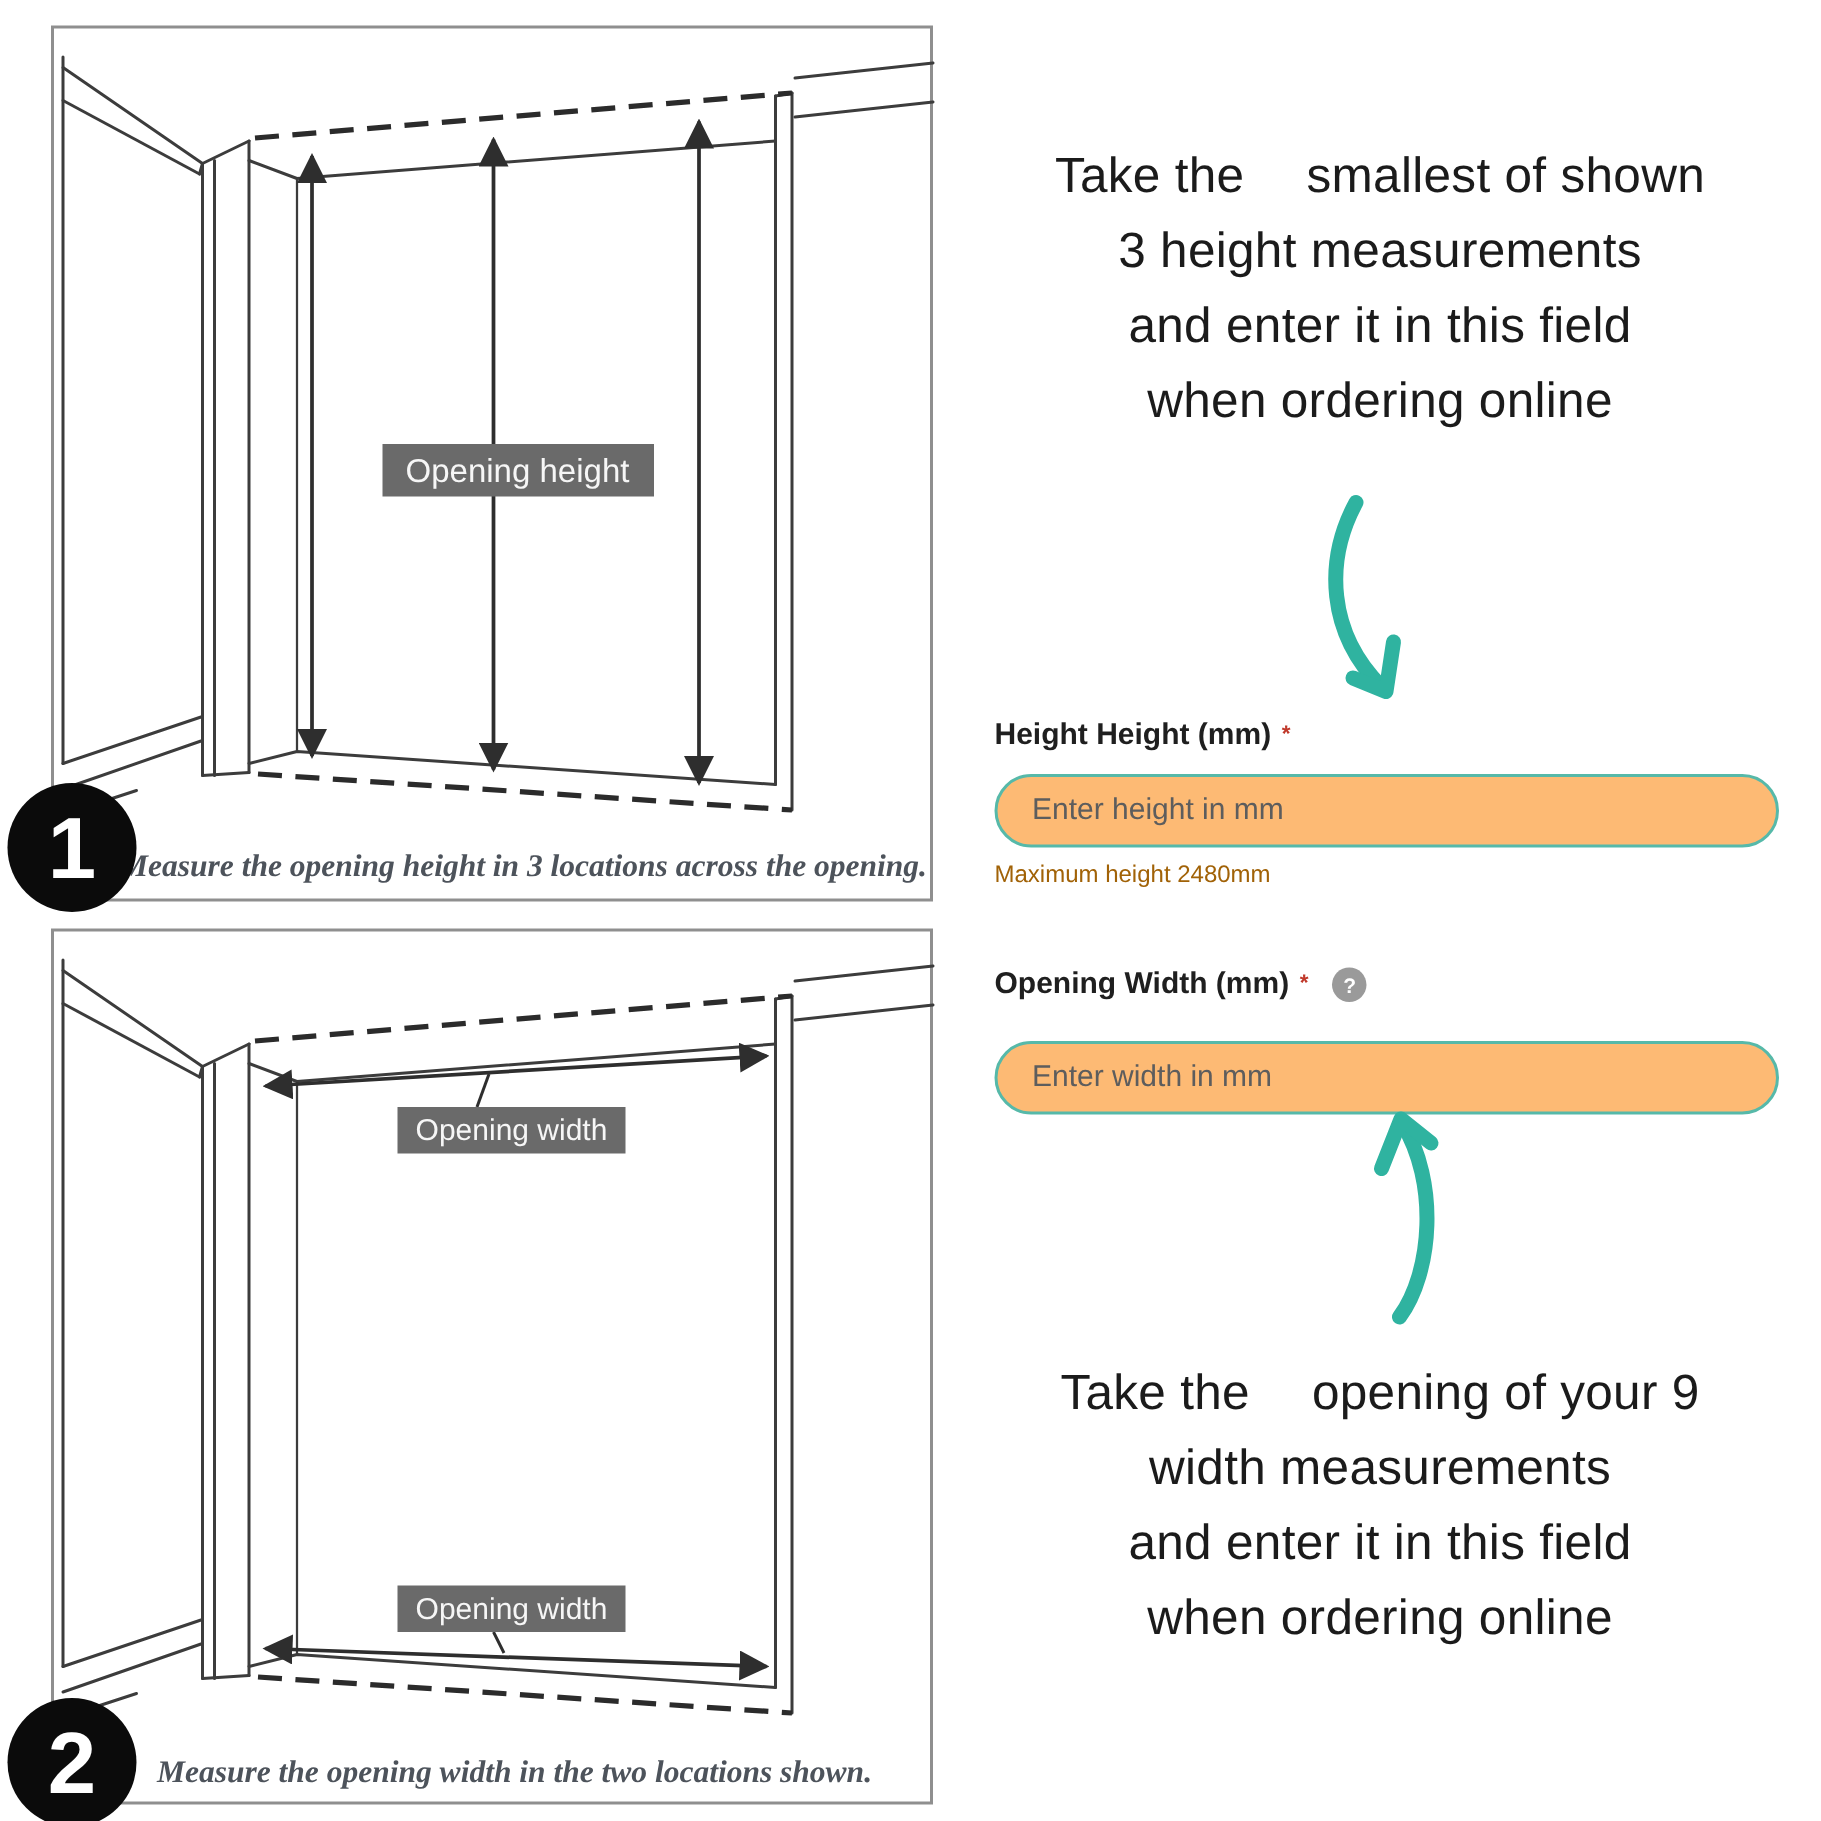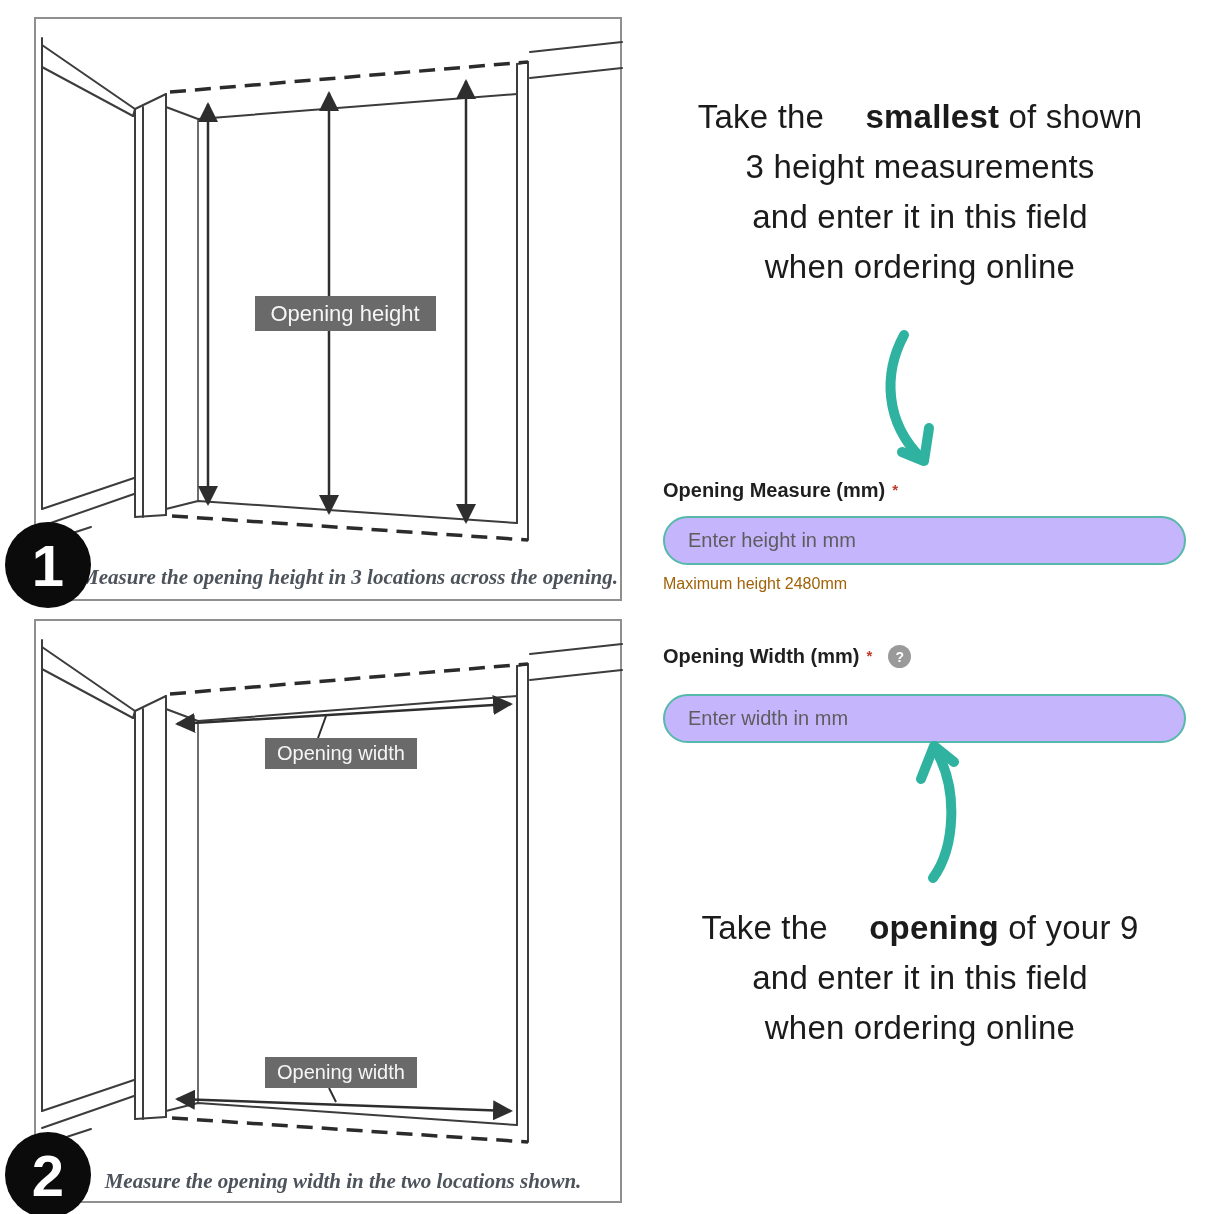--- a/index.html
+++ b/index.html
@@ -17,39 +17,39 @@
     font-size:58px; font-weight:bold; z-index:5;
   }
   .badge.b1 { left:5px; top:522px; }
   .badge.b2 { left:5px; top:1132px; }
   .note {
     position:absolute; left:655px; width:530px; text-align:center;
     font-size:33px; line-height:50px; color:#1b1b1b; letter-spacing:0.2px;
   }
   .note.top { top:92px; }
   .note.bottom { top:903px; }
-  .note b { font-weight:bold;margin-left:32px; }
+  .note b { font-weight:normal;margin-left:32px; }
   .curve-arrow { position:absolute; }
   .curve-arrow.down { left:868px; top:328px; }
   .curve-arrow.up { left:893px; top:733px; }
   .field-label {
     position:absolute; left:663px; font-size:20px; font-weight:bold; color:#1f1f1f;
     display:flex; align-items:center;
   }
   .field-label.h { top:479px; }
   .field-label.w { top:633px;margin-top:12px; }
   .req { color:#c0392b; font-size:15px; margin-left:7px; align-self:flex-start; margin-top:2px; font-weight:bold; }
   .help-icon {
     width:23px; height:23px; border-radius:50%; background:#9a9a9a; color:#ffffff;
     font-size:14px; font-weight:bold; display:inline-flex; align-items:center; justify-content:center;
     margin-left:16px; cursor:pointer;
   }
   .pill-input {
     position:absolute; left:663px; width:523px; height:49px;
-    border:2px solid #56b9a9; border-radius:26px; background:#c4b5fd;
+    border:2px solid #56b9a9; border-radius:26px; background:#fdba74;
     font-family:"Liberation Sans", sans-serif; font-size:20px; color:#3c3c3c;
     padding:0 0 0 23px; outline:none;
   }
   .pill-input.h { top:516px; }
   .pill-input.w { top:694px; }
   .pill-input::placeholder { color:#5d5d5d; opacity:1; }
   .helper { position:absolute; left:663px; top:575px; font-size:16px; color:#a16207; }
   svg text.measure-label { font-family:"Liberation Sans", sans-serif; fill:#f6f6f6; }
   svg text.cap {
     font-family:"Liberation Serif", serif; font-style:italic; font-weight:600;
@@ -168,37 +168,38 @@
     <div>and enter it in this field</div>
     <div>when ordering online</div>
   </div>
 
   <svg class="curve-arrow down" width="100" height="150" viewBox="0 0 100 150">
     <path d="M36,7 C15,46 17,94 53,130" stroke="#2fb3a0" stroke-width="10" fill="none" stroke-linecap="round"></path>
     <path d="M34,124 L56,133 L61,100" stroke="#2fb3a0" stroke-width="10" fill="none" stroke-linecap="round" stroke-linejoin="round"></path>
   </svg>
 
   <div class="field-label h">
-    <span>Opening Measure (mm)</span>
+    <span>Height Height (mm)</span>
     <span class="req">*</span>
   </div>
   <input class="pill-input h" type="text" placeholder="Enter height in mm" style="">
   <div class="helper">Maximum height 2480mm</div>
 
   <div class="field-label w">
     <span>Opening Width (mm)</span>
     <span class="req">*</span>
     <span class="help-icon">?</span>
   </div>
   <input class="pill-input w" type="text" placeholder="Enter width in mm" style="">
 
   <svg class="curve-arrow up" width="100" height="155" viewBox="0 0 100 155">
     <path d="M40,145 C62,115 66,55 42,16" stroke="#2fb3a0" stroke-width="10" fill="none" stroke-linecap="round"></path>
     <path d="M28,46 L41,13 L61,29" stroke="#2fb3a0" stroke-width="10" fill="none" stroke-linecap="round" stroke-linejoin="round"></path>
   </svg>
 
   <div class="note bottom">
     <div><span>Take the </span><b>opening</b><span> of your 9</span></div>
+    <div>width measurements</div>
     <div>and enter it in this field</div>
     <div>when ordering online</div>
   </div>
 
 </div>
 
 </body></html>

